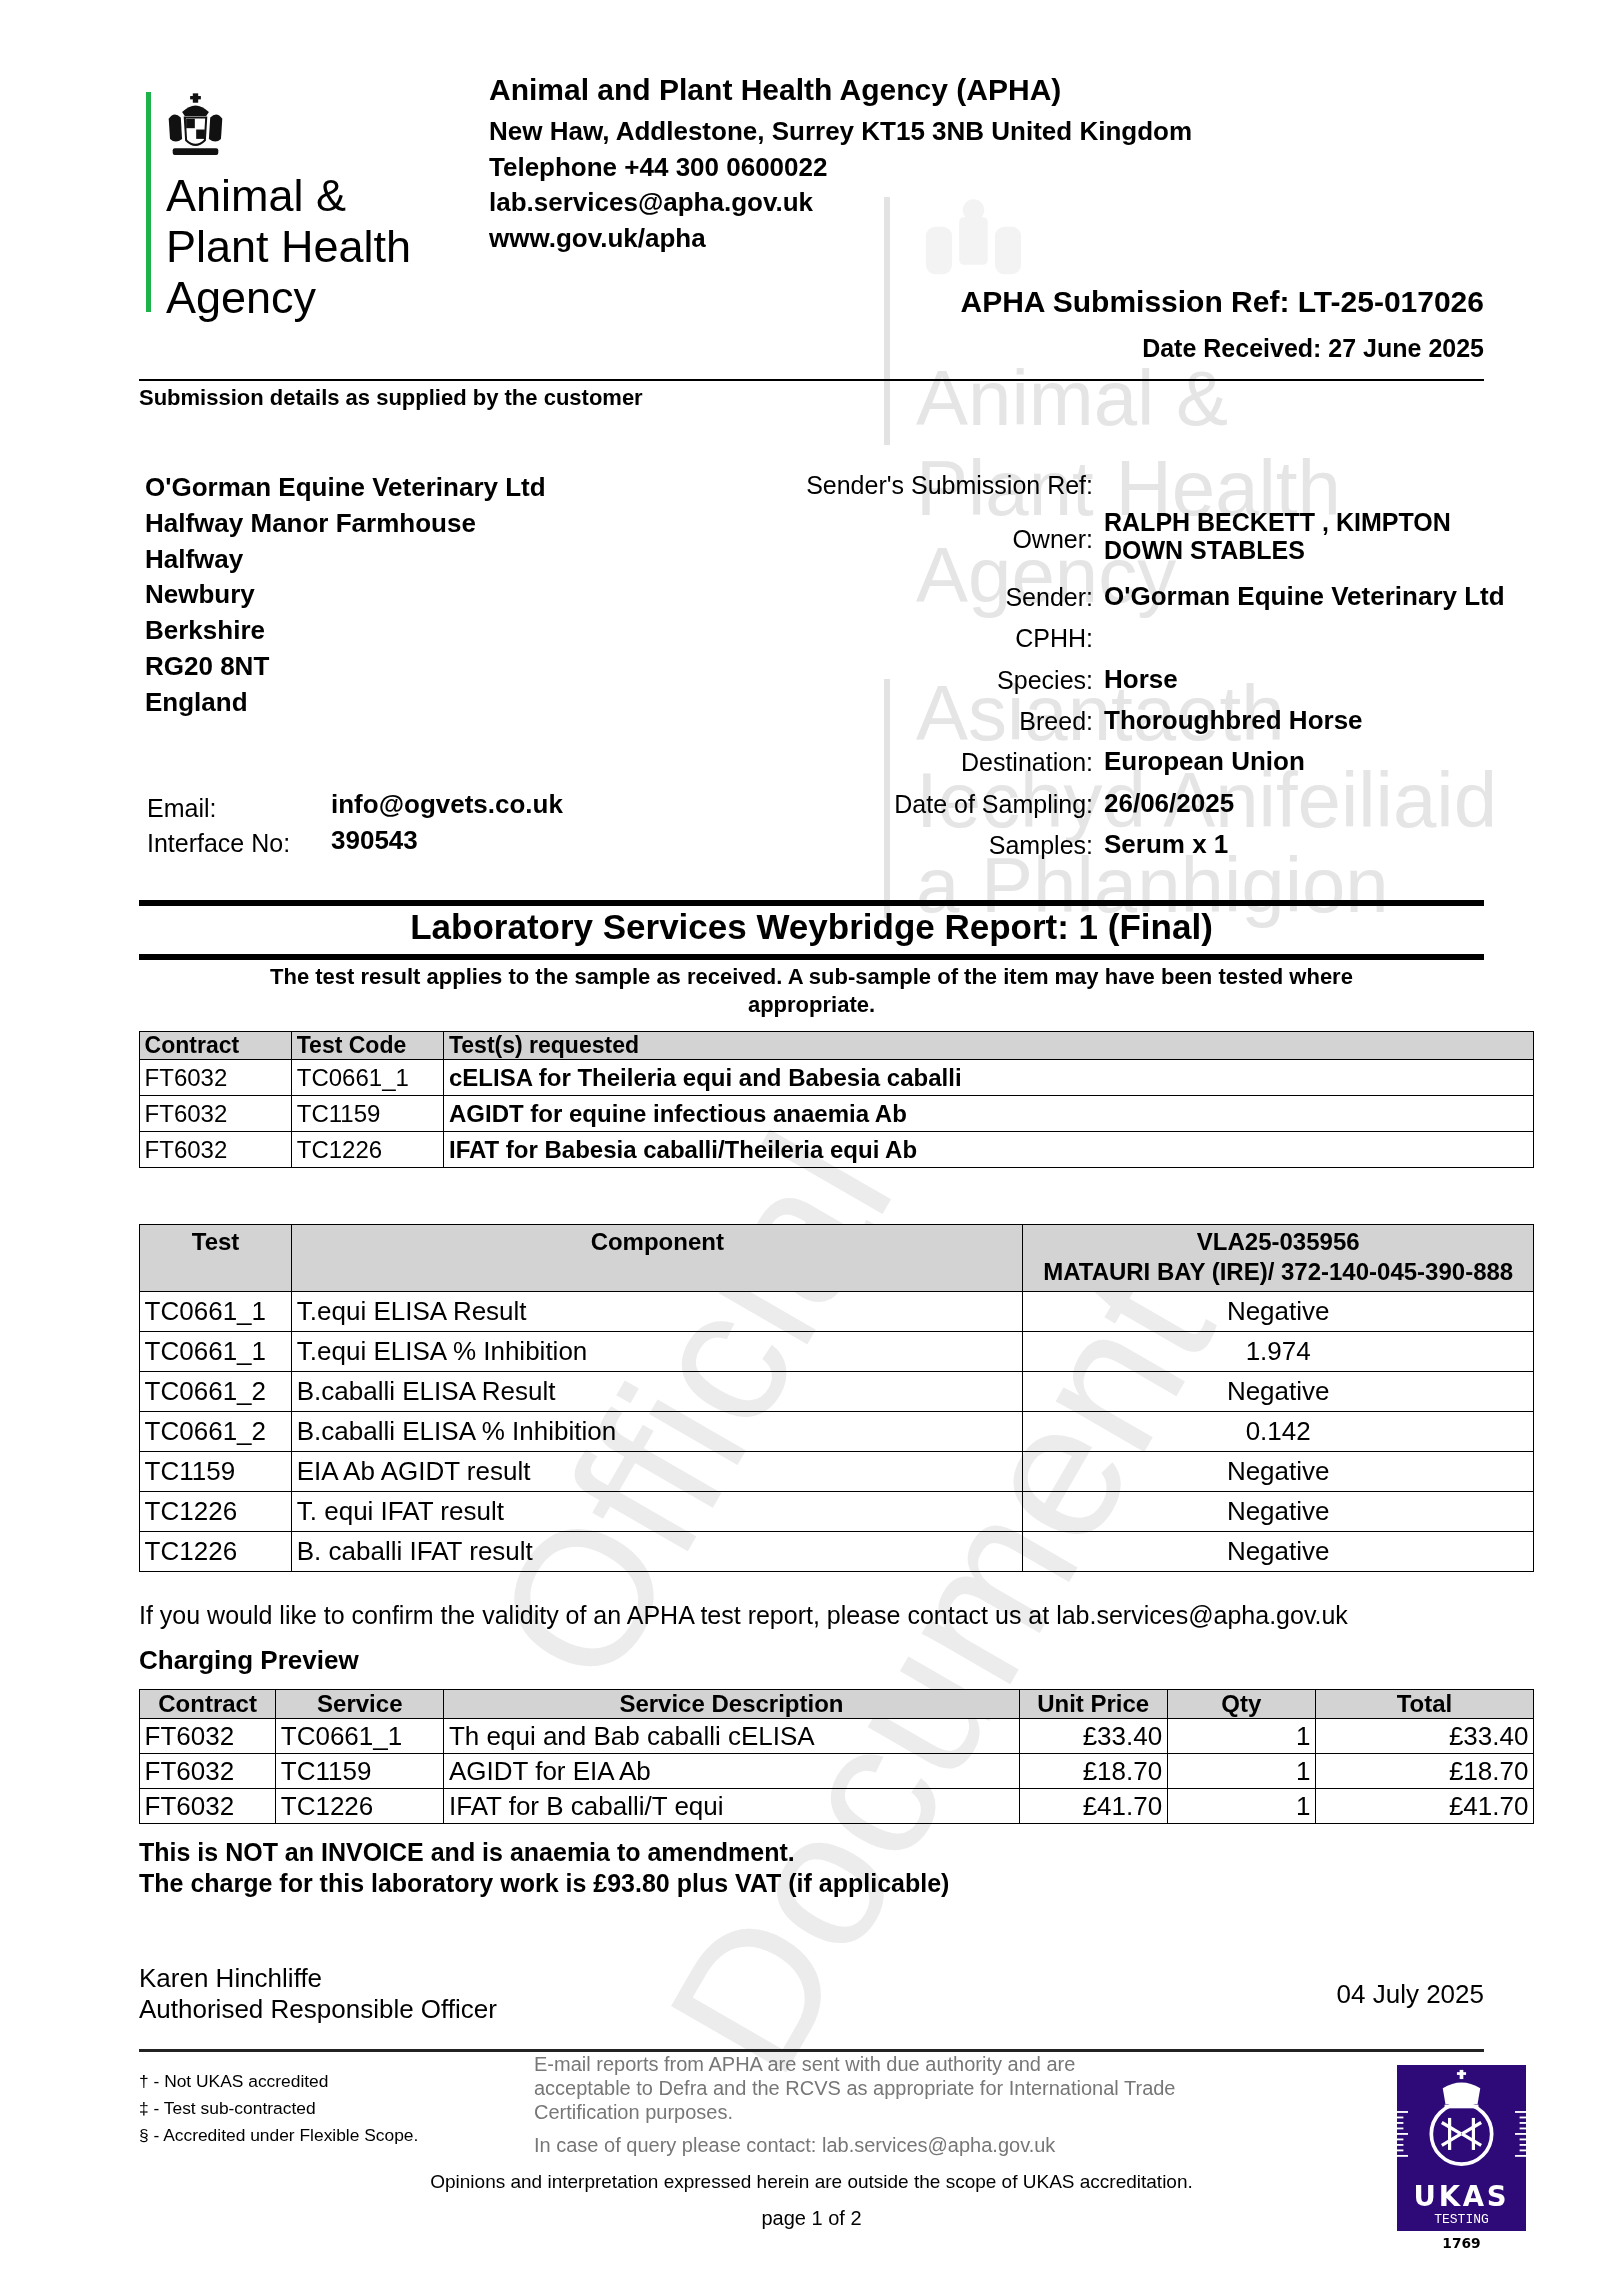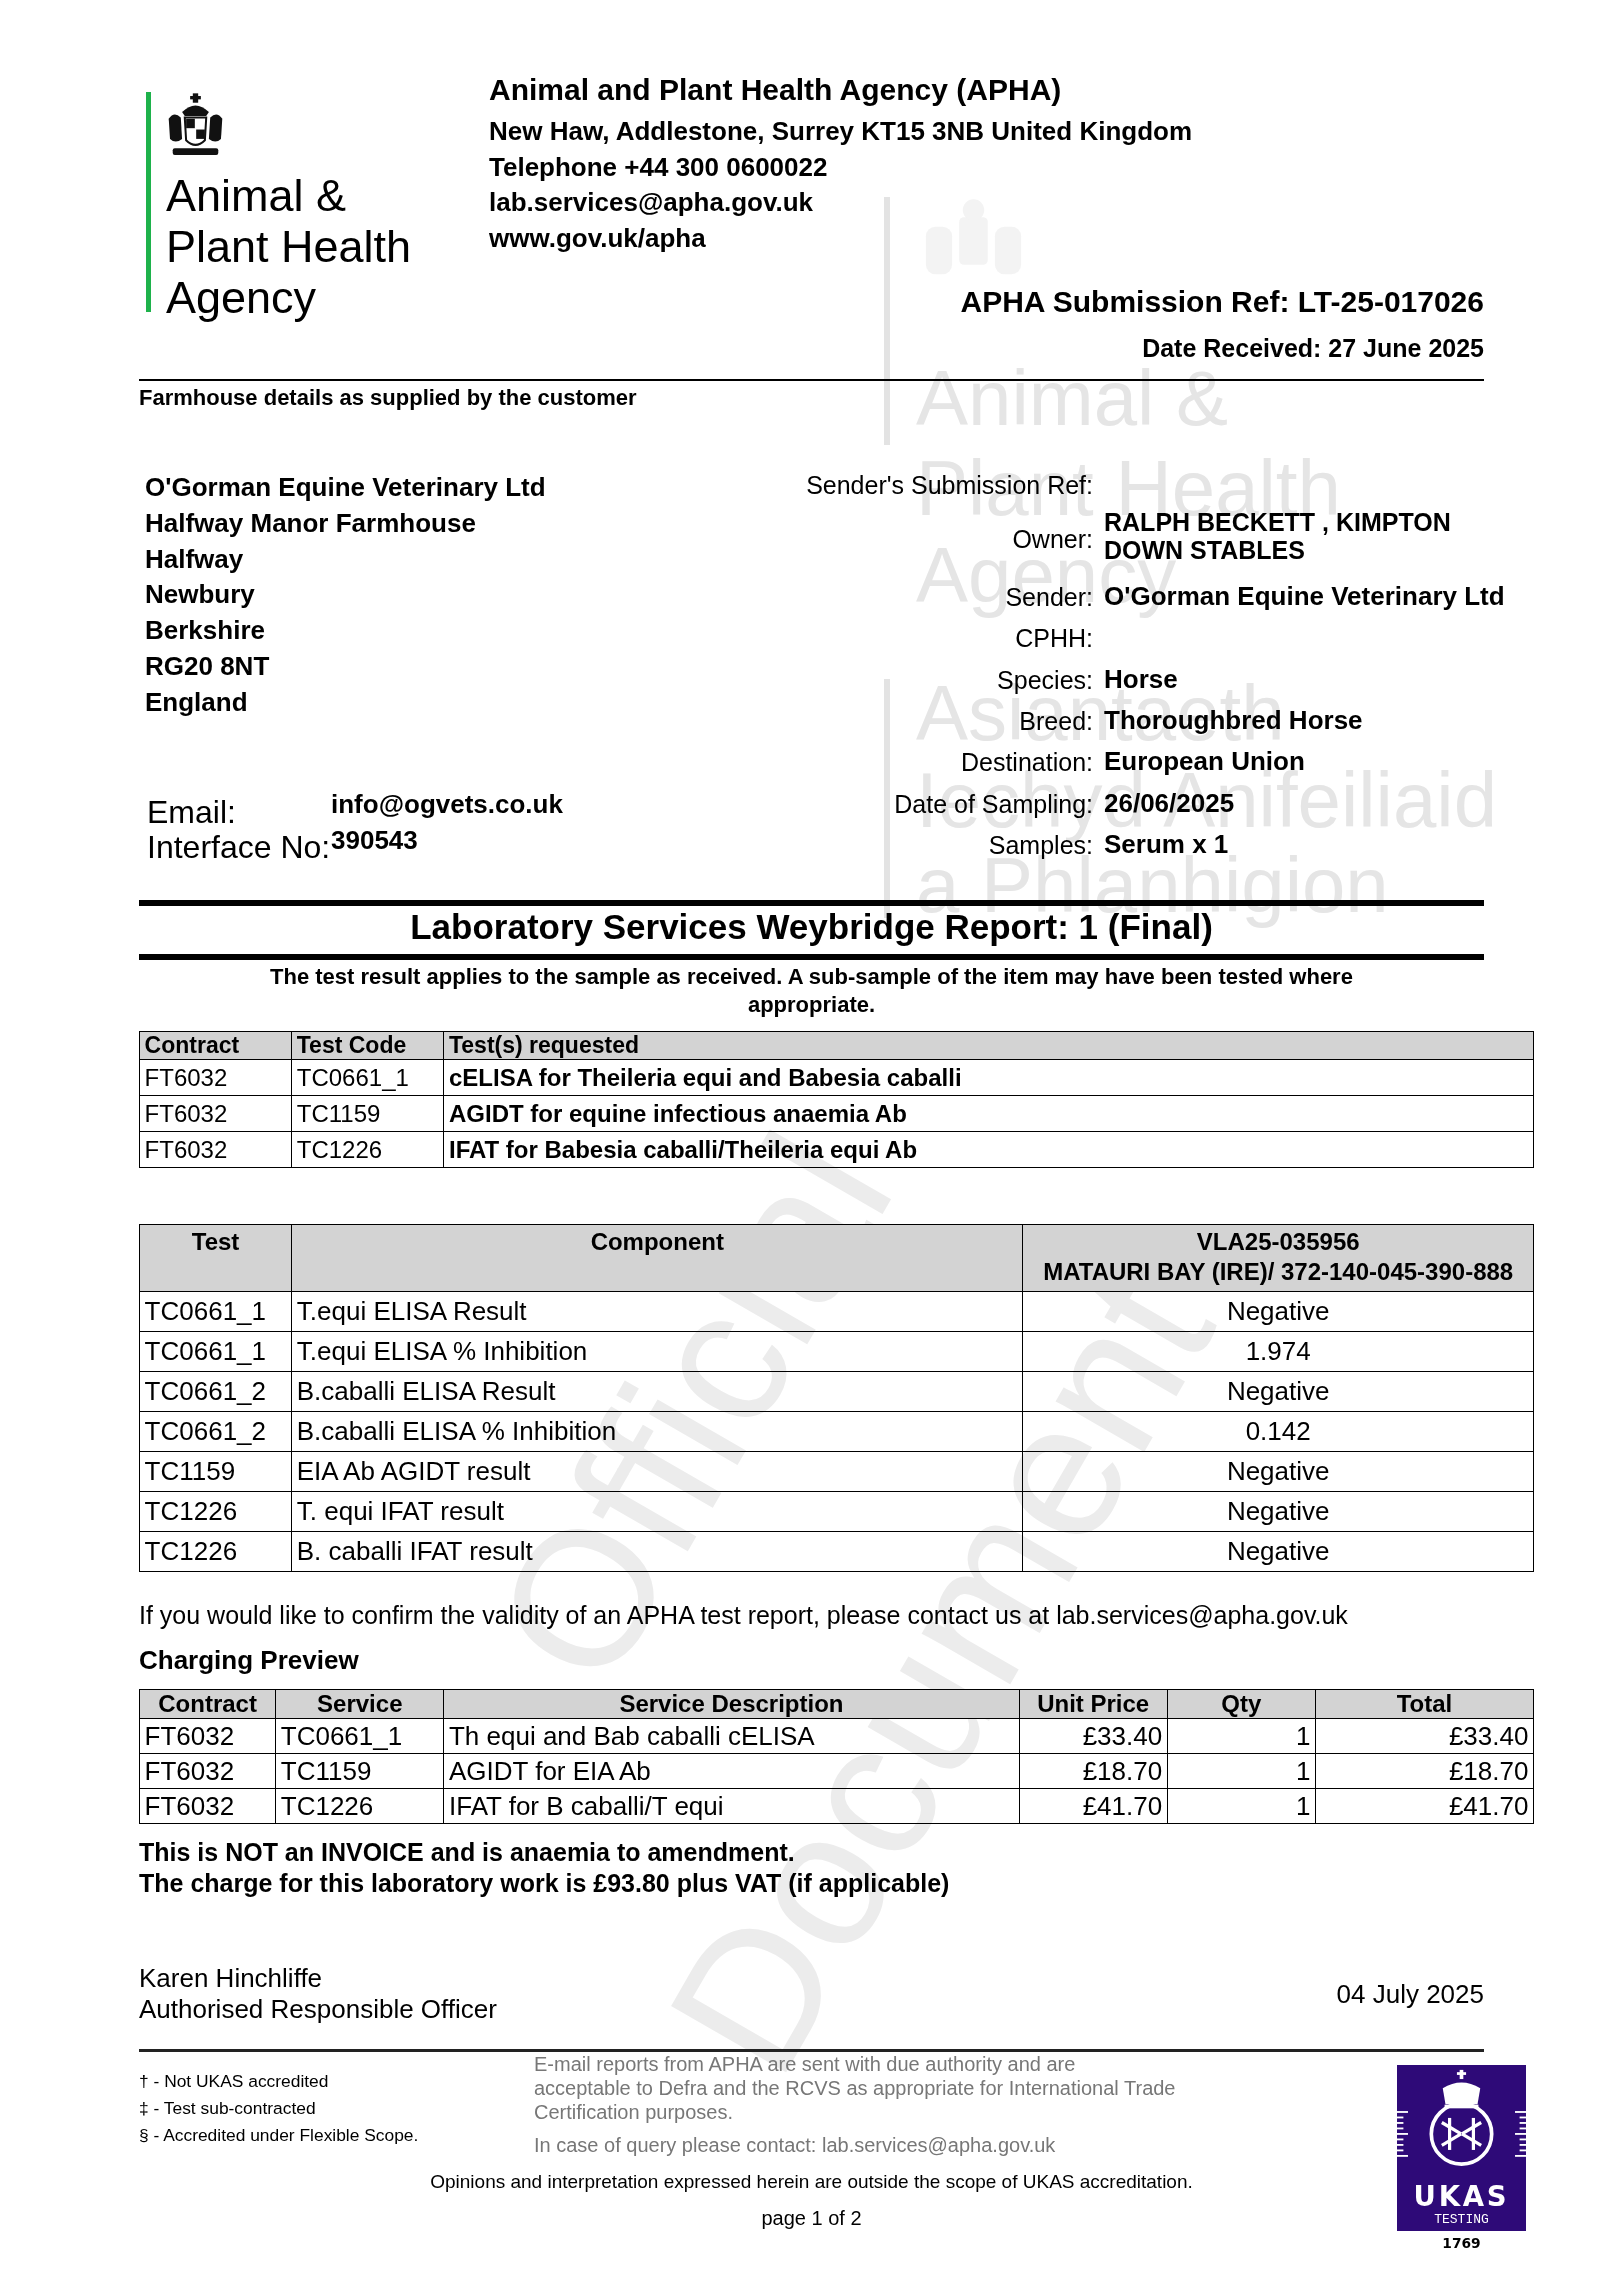--- a/index.html
+++ b/index.html
@@ -22,21 +22,21 @@
   .wm-diag { color:#ececec; font-size:193px; transform:rotate(-60deg); transform-origin:left top; white-space:nowrap; }
   .wm-crest { left:914px; top:193px; width:119px; height:96px; opacity:0.35; }
 
   .ref { right:138px; top:285px; font-size:30px; font-weight:bold; text-align:right; }
   .received { right:138px; top:334px; font-size:25px; font-weight:bold; text-align:right; }
   .hr-thin { height:2.3px; background:#000; left:139px; width:1345px; }
   .hr-thick { height:5.5px; background:#000; left:139px; width:1345px; }
 
   .section-label { left:139px; top:385px; font-size:22px; font-weight:bold; }
   .addr { left:145px; font-size:26px; font-weight:bold; }
-  .kv-label { font-size:32px; }
+  .kv-label { font-size:25px; }
   .kv-value { font-size:26px; font-weight:bold; }
 
   .r-label { font-size:25px; text-align:right; width:459px; left:634px; }
   .r-value { font-size:26px; font-weight:bold; left:1104px; }
 
   .report-title { left:139px; width:1345px; top:907px; text-align:center; font-size:35px; font-weight:bold; }
   .disclaimer { left:139px; width:1345px; top:963px; text-align:center; font-size:22px; font-weight:bold; line-height:27.5px; }
 
   table { border-collapse:collapse; position:absolute; }
   td, th { border:1.4px solid #000; padding:0 4.6px; font-size:24px; font-weight:normal; }
@@ -122,21 +122,21 @@
 <div class="abs agency-name">Animal and Plant Health Agency (APHA)</div>
 <div class="abs contact-line" style="top:116px;">New Haw, Addlestone, Surrey KT15 3NB United Kingdom</div>
 <div class="abs contact-line" style="top:152px;">Telephone +44 300 0600022</div>
 <div class="abs contact-line" style="top:187px;">lab.services@apha.gov.uk</div>
 <div class="abs contact-line" style="top:223px;">www.gov.uk/apha</div>
 
 <div class="abs ref">APHA Submission Ref: LT-25-017026</div>
 <div class="abs received">Date Received: 27 June 2025</div>
 <div class="abs hr-thin" style="top:379px;"></div>
 
-<div class="abs section-label">Farmhouse details as supplied by the customer</div>
+<div class="abs section-label">Submission details as supplied by the customer</div>
 
 <div class="abs addr" style="top:472px;">O'Gorman Equine Veterinary Ltd</div>
 <div class="abs addr" style="top:508px;">Halfway Manor Farmhouse</div>
 <div class="abs addr" style="top:544px;">Halfway</div>
 <div class="abs addr" style="top:579px;">Newbury</div>
 <div class="abs addr" style="top:615px;">Berkshire</div>
 <div class="abs addr" style="top:651px;">RG20 8NT</div>
 <div class="abs addr" style="top:687px;">England</div>
 
 <div class="abs kv-label" style="left:147px; top:794px;">Email:</div>

